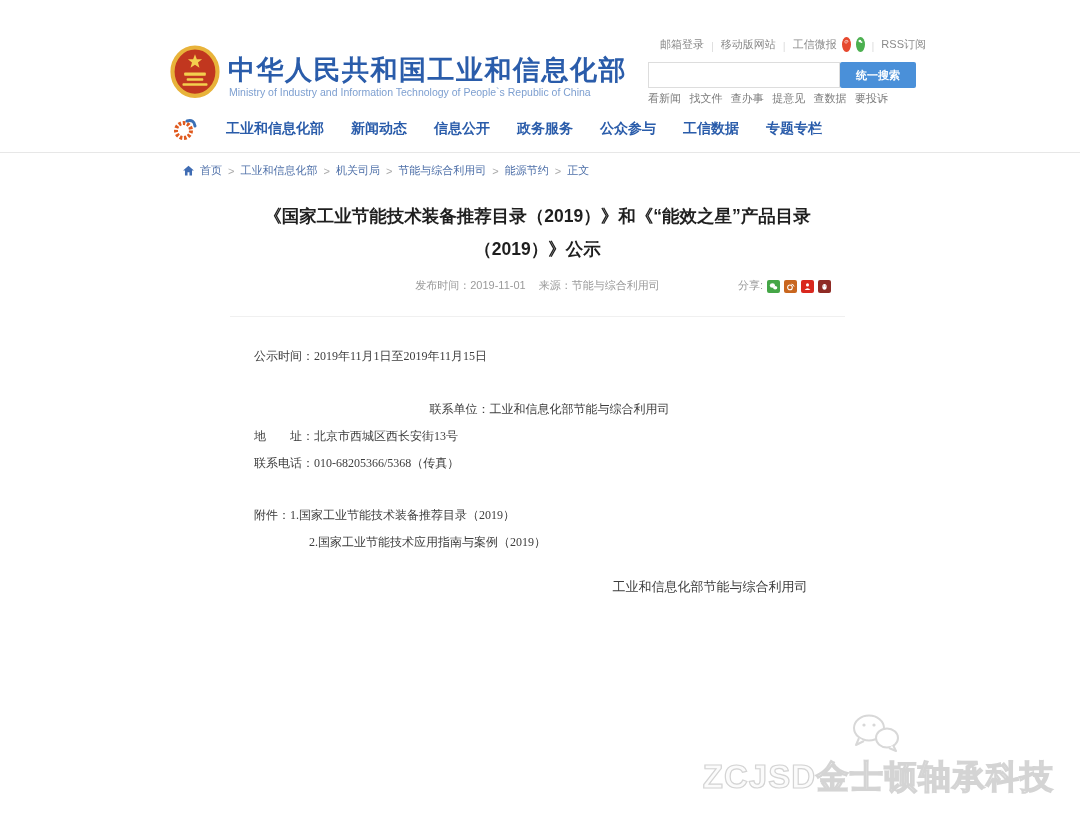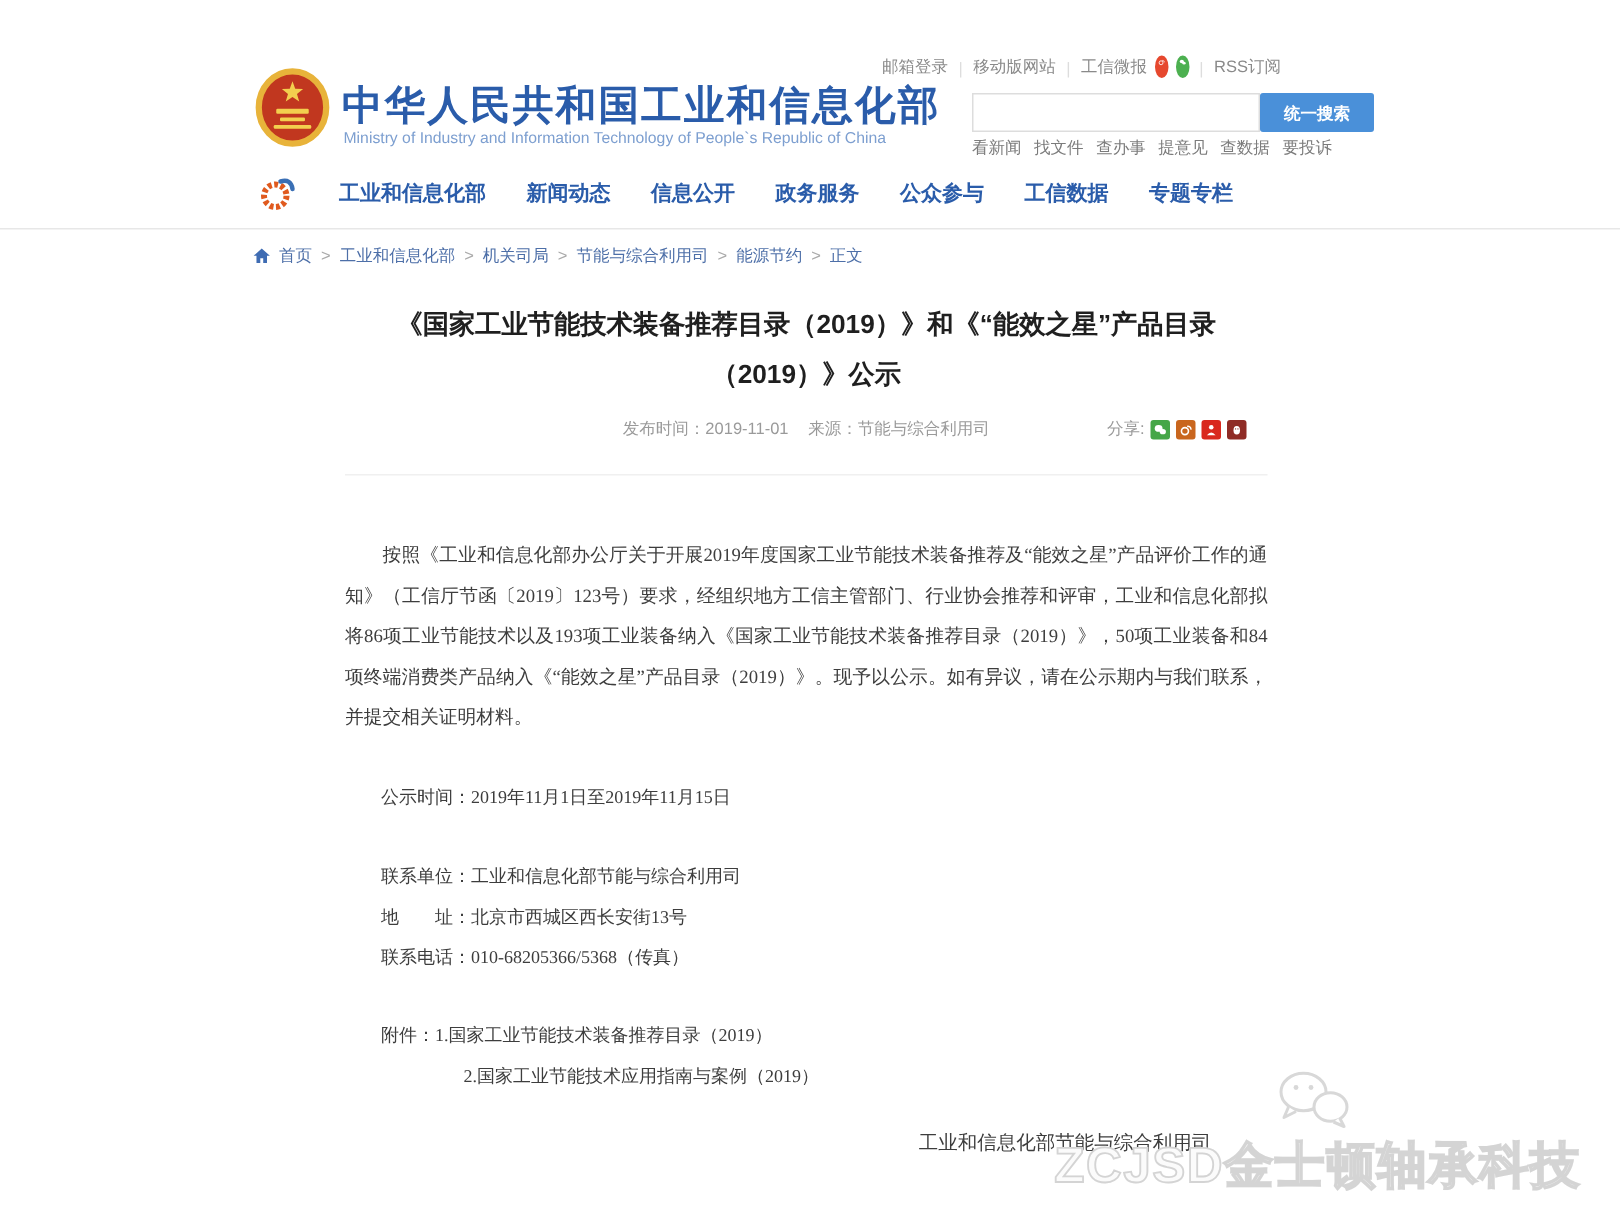--- a/index.html
+++ b/index.html
@@ -8,41 +8,41 @@
     background:#ffffff;
     font-family:"Liberation Sans","DejaVu Sans",sans-serif;
     color:#333;
   }
   
   .header{position:absolute;top:0;left:0;width:1080px;height:152px;background:#fff;border-bottom:1px solid #e7e7e7;}
   .emblem{position:absolute;left:170px;top:45px;width:50px;height:54px;}
   .site-title{position:absolute;left:228px;top:52px;font-size:27px;font-weight:bold;
     color:var(--brand-blue,#2a5caa);letter-spacing:1.5px;white-space:nowrap;}
   .site-subtitle{position:absolute;left:229px;top:86px;font-size:10.5px;color:var(--subtitle-blue,#7d9fd0);white-space:nowrap;}
-  .top-links{position:absolute;top:37px;left:588px;width:266px;display:flex;align-items:flex-end;
+  .top-links{position:absolute;top:37px;left:660px;width:266px;display:flex;align-items:flex-end;
     font-size:11px;color:#8a8a8a;white-space:nowrap;}
   .top-links .sep{color:#dddddd;margin:0 7px;}
   .top-links a{color:#8a8a8a;text-decoration:none;cursor:pointer;}
   .mini-round{width:15px;height:15px;border-radius:50%;display:inline-block;margin-left:5px;vertical-align:middle;position:relative;}
   .mini-weibo{background:var(--weibo-red,#e6482e);}
   .mini-wechat{background:var(--wechat-green,#4cb050);}
   .mini-round svg{position:absolute;inset:2px;}
   .search-row{position:absolute;top:62px;left:648px;display:flex;}
   .search-input{width:178px;height:24px;border:1px solid #dddddd;outline:none;padding:0 6px;font-size:12px;}
   .search-btn{width:76px;height:26px;border:none;background:var(--search-blue,#4a90d9);color:#fff;
     font-size:11px;cursor:pointer;border-radius:2px;font-weight:bold;}
   .quick-links{position:absolute;top:91px;left:648px;width:240px;display:flex;justify-content:space-between;
     font-size:11px;color:#7b7b7b;}
   .quick-links span{cursor:pointer;}
   
   .nav{position:absolute;top:116px;left:172px;display:flex;align-items:center;}
   .nav-logo{width:26px;height:26px;margin-right:28px;}
   .nav-item{font-size:14px;font-weight:bold;color:var(--brand-blue,#2a5caa);margin-right:27px;cursor:pointer;white-space:nowrap;}
   
-  .breadcrumb{position:absolute;top:163px;left:168px;display:flex;align-items:center;font-size:11px;color:#999;}
+  .breadcrumb{position:absolute;top:163px;left:182px;display:flex;align-items:center;font-size:11px;color:#999;}
   .crumb{color:var(--breadcrumb-blue,#4d6fa8);cursor:pointer;}
   .crumb.current{color:#4d6fa8;cursor:default;}
   .bc-sep{margin:0 6px;color:#aaaaaa;}
   .home-ic{width:13px;height:13px;margin-right:5px;}
   
   .article{position:absolute;top:200px;left:230px;width:615px;}
   .art-title{font-size:17.5px;font-weight:bold;color:#1f1f1f;text-align:center;line-height:33px;
     width:96%;margin:0 auto;font-family:"Liberation Sans","DejaVu Sans",sans-serif;}
   .meta-row{position:relative;margin-top:12px;text-align:center;font-size:11px;color:#9a9a9a;
     padding-bottom:23px;border-bottom:1px solid #f0f0f0;}
@@ -50,21 +50,21 @@
   .share-box{position:absolute;right:14px;top:0;display:flex;align-items:flex-end;font-size:11px;color:#9a9a9a;}
   .share-ic{width:13px;height:13px;border-radius:2px;margin-left:4px;display:inline-block;position:relative;cursor:pointer;}
   .share-ic svg{position:absolute;inset:2px;}
   .sh1{background:var(--share-wechat,#45a647);}
   .sh2{background:var(--share-weibo,#c9661e);}
   .sh3{background:var(--share-red,#d9281e);}
   .sh4{background:var(--share-qq,#8f2b25);}
   .body-text{font-family:"Liberation Serif","DejaVu Serif",serif;}
   .art-para{margin:40px 0 0;font-size:12.5px;color:#3d3d3d;line-height:27px;text-indent:2em;text-align:justify;}
   .info-line{margin:0;font-size:12px;color:#3d3d3d;line-height:27px;padding-left:2em;}
-  .mt26{margin-top:26px;}
+  .mt26{margin-top:26px;text-align:center;}
   .attach-first{margin-top:25px;}
   .attach-indent{padding-left:calc(2em + 55px);}
   .signature{margin-top:22px;margin-left:380px;width:200px;text-align:center;
     font-size:13px;color:#3d3d3d;font-family:"Liberation Serif","DejaVu Serif",serif;}
   
   .watermark{position:absolute;right:26px;bottom:20px;display:flex;align-items:center;pointer-events:none;flex-direction:column;}
   .wm-icon{width:52px;height:44px;margin-right:6px;opacity:.9;}
   .wm-text{font-size:33px;font-weight:bold;letter-spacing:1px;color:#fbfbfb;
     -webkit-text-stroke:1.2px #d4d4d4;text-shadow:0 0 1px #e3e3e3;white-space:nowrap;}
 </style>
@@ -190,21 +190,20 @@
         <svg viewBox="0 0 10 10">
             <ellipse cx="5" cy="5.4" rx="2.4" ry="3.2" fill="#fff"></ellipse>
             <circle cx="4.1" cy="4.4" r=".5" fill="#8f2b25"></circle>
             <circle cx="5.9" cy="4.4" r=".5" fill="#8f2b25"></circle>
           </svg>
       </span>
     </span>
   </div>
 
   <div class="body-text">
-    <p class="art-para">按照《工业和信息化部办公厅关于开展2019年度国家工业节能技术装备推荐及“能效之星”产品评价工作的通知》（工信厅节函〔2019〕123号）要求，经组织地方工信主管部门、行业协会推荐和评审，工业和信息化部拟将86项工业节能技术以及193项工业装备纳入《国家工业节能技术装备推荐目录（2019）》，50项工业装备和84项终端消费类产品纳入《“能效之星”产品目录（2019）》。现予以公示。如有异议，请在公示期内与我们联系，并提交相关证明材料。</p>
 
     <p class="info-line" style="margin-top:26px;">公示时间：2019年11月1日至2019年11月15日</p>
 
     <p class="info-line mt26">联系单位：工业和信息化部节能与综合利用司</p>
     <p class="info-line">地　　址：北京市西城区西长安街13号</p>
     <p class="info-line">联系电话：010-68205366/5368（传真）</p>
 
     <p class="info-line attach-first"><span>附件：</span><span>1.国家工业节能技术装备推荐目录（2019）</span></p>
     <p class="info-line attach-indent"><span>2.国家工业节能技术应用指南与案例（2019）</span></p>
 

